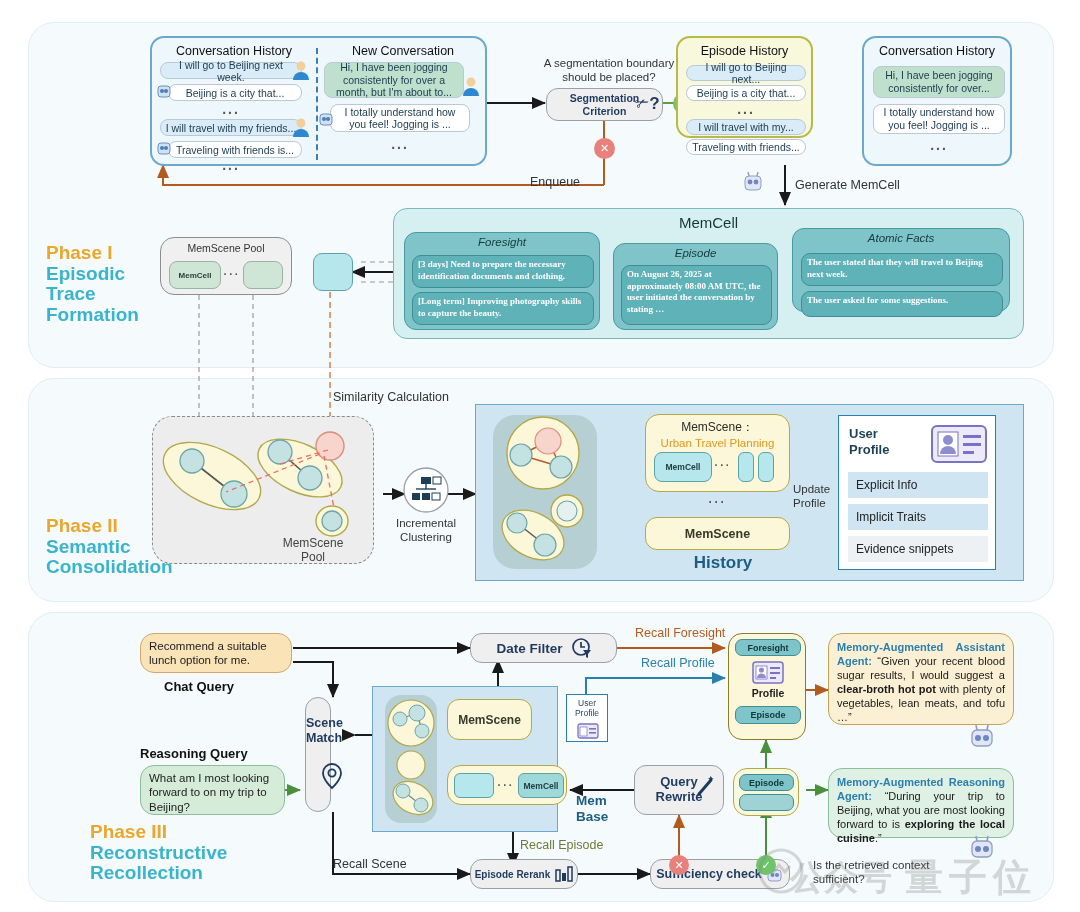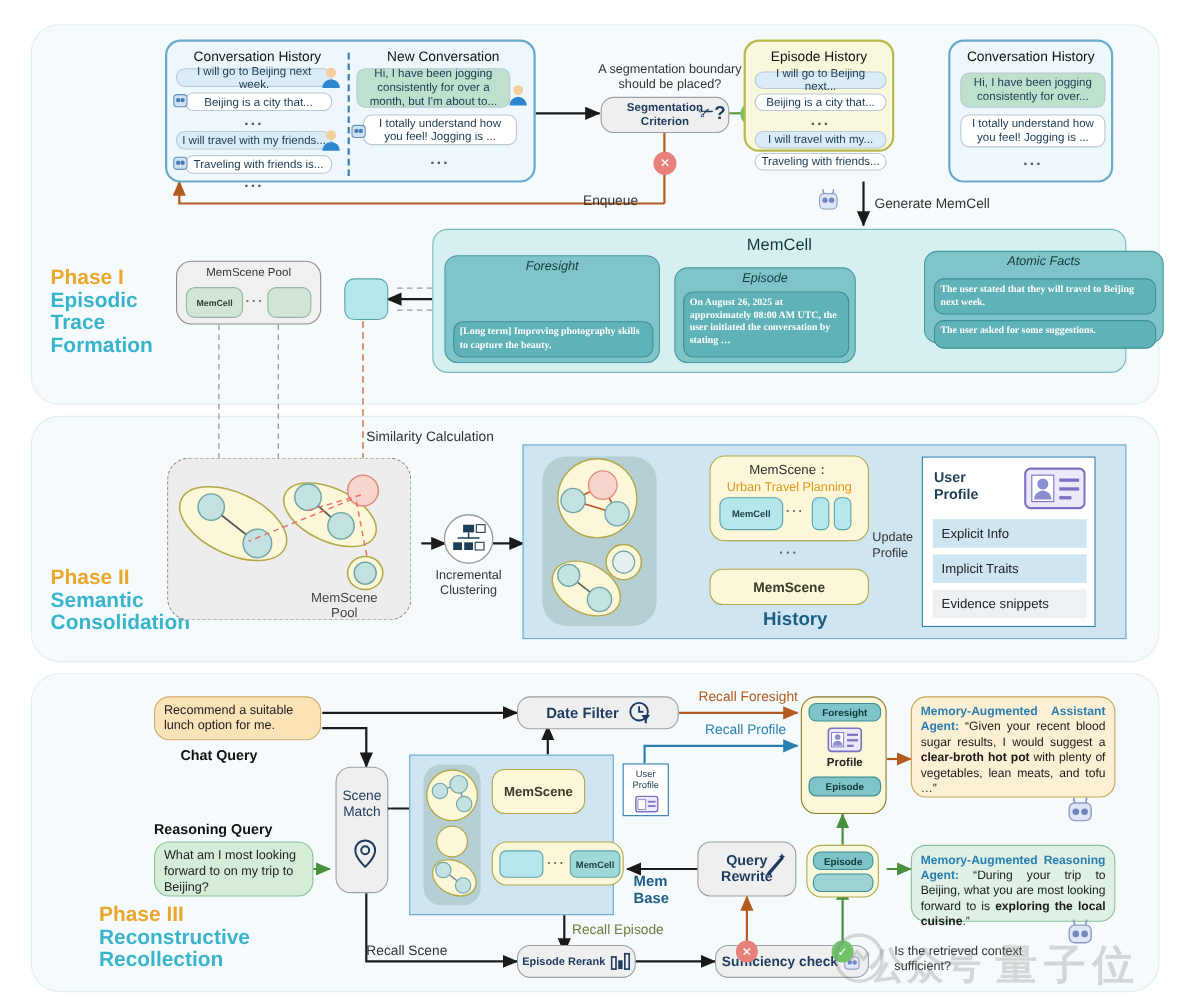--- a/index.html
+++ b/index.html
@@ -196,27 +196,28 @@
   <div class="dots" style="position:absolute;left:62px;top:30px;width:18px;font-size:11px;">···</div>
   <div class="abs" style="left:82px;top:23px;width:40px;height:28px;background:#cfe5d6;border:1px solid #9ab3a2;border-radius:8px;"></div>
 </div>
 <div class="abs" style="left:313px;top:253px;width:40px;height:38px;background:#b6e7ec;border:1px solid #5aa3aa;border-radius:9px;"></div>
 
 <div class="abs rnd" style="left:393px;top:208px;width:631px;height:131px;background:#d6f0f1;border:1.5px solid #79b8bb;">
   <div class="title" style="margin-top:5px;font-size:15px;color:#14373a;">MemCell</div>
 </div>
 <div class="abs teal-card" style="left:404px;top:232px;width:196px;height:98px;">
   <div class="title" style="margin-top:3px;font-size:11.5px;font-style:italic;">Foresight</div>
+  <div class="teal-in" style="position:absolute;left:7px;top:22px;width:182px;height:33px;">[3 days] Need to prepare the necessary identification documents and clothing.</div>
   <div class="teal-in" style="position:absolute;left:7px;top:59px;width:182px;height:33px;">[Long term] Improving photography skills to capture the beauty.</div>
 </div>
 <div class="abs teal-card" style="left:613px;top:243px;width:165px;height:87px;">
   <div class="title" style="margin-top:3px;font-size:11.5px;font-style:italic;">Episode</div>
   <div class="teal-in" style="position:absolute;left:7px;top:21px;width:151px;height:60px;">On August 26, 2025 at approximately 08:00 AM UTC, the user initiated the conversation by stating …</div>
 </div>
-<div class="abs teal-card" style="left:840px;top:228px;width:218px;height:84px;">
+<div class="abs teal-card" style="left:792px;top:228px;width:218px;height:84px;">
   <div class="title" style="margin-top:3px;font-size:11.5px;font-style:italic;">Atomic Facts</div>
   <div class="teal-in" style="position:absolute;left:8px;top:24px;width:202px;height:33px;">The user stated that they will travel to Beijing next week.</div>
   <div class="teal-in" style="position:absolute;left:8px;top:62px;width:202px;height:26px;">The user asked for some suggestions.</div>
 </div>
 
 <div class="phase-label" style="left:46px;top:516px;">
   <span class="phase-num">Phase II</span>
   <span class="phase-txt">Semantic</span>
   <span class="phase-txt">Consolidation</span>
 </div>
@@ -328,21 +329,21 @@
   <span class="phase-txt">Recollection</span>
 </div>
 
 <div class="abs rnd" style="left:140px;top:633px;width:152px;height:40px;background:#fbe3b8;border:1.5px solid #cfa86a;font-size:11.5px;color:#222;padding:5px 8px;line-height:1.25;">
   <span>Recommend a suitable lunch option for me.</span></div>
 <div class="abs" style="left:140px;top:679px;font-size:13px;font-weight:bold;color:#111;margin-left:24px;">Chat Query</div>
 <div class="abs" style="left:140px;top:746px;font-size:13px;font-weight:bold;color:#111;">Reasoning Query</div>
 <div class="abs rnd" style="left:140px;top:765px;width:145px;height:50px;background:#d5ecd9;border:1.5px solid #8bbf97;font-size:11.5px;color:#222;padding:5px 8px;line-height:1.25;">
   <span>What am I most looking forward to on my trip to Beijing?</span></div>
 
-<div class="abs rnd" style="left:305px;top:697px;width:48px;height:115px;background:#efefef;border:1.5px solid #9aa0a6;text-align:center;padding-top:18px;font-size:12.5px;font-weight:normal;color:#1e3a5f;line-height:1.2;">
+<div class="abs rnd" style="left:305px;top:697px;width:26px;height:115px;background:#efefef;border:1.5px solid #9aa0a6;text-align:center;padding-top:18px;font-size:12.5px;font-weight:bold;color:#1e3a5f;line-height:1.2;">
   <span>Scene</span><br>
   <span>Match</span>
   <svg style="position:absolute;left:14px;top:64px;width:24px;height:28px;">
     <path d="M12,2 a9,9 0 0 1 9,9 c0,7 -9,15 -9,15 c0,0 -9,-8 -9,-15 a9,9 0 0 1 9,-9z" fill="none" stroke="#1e3a5f" stroke-width="1.8"></path>
     <circle cx="12" cy="11" r="3.6" fill="none" stroke="#1e3a5f" stroke-width="1.8"></circle>
     </svg>
 </div>
 
 <div class="abs rnd grey-pill" style="left:470px;top:633px;width:147px;height:30px;font-size:13.5px;">
   <span>Date Filter</span>

